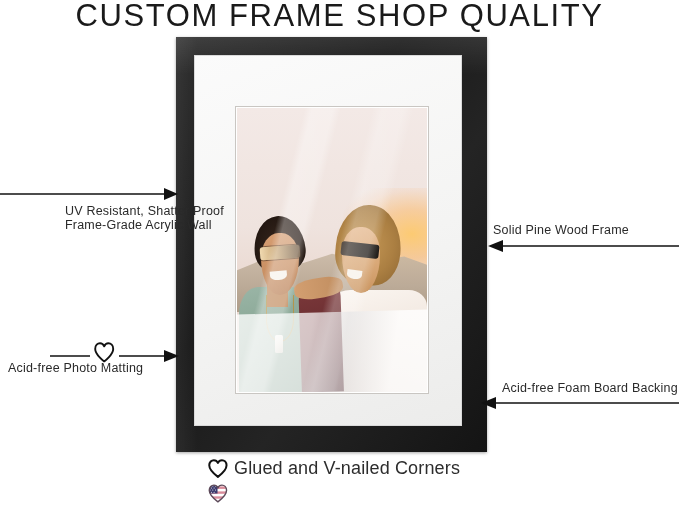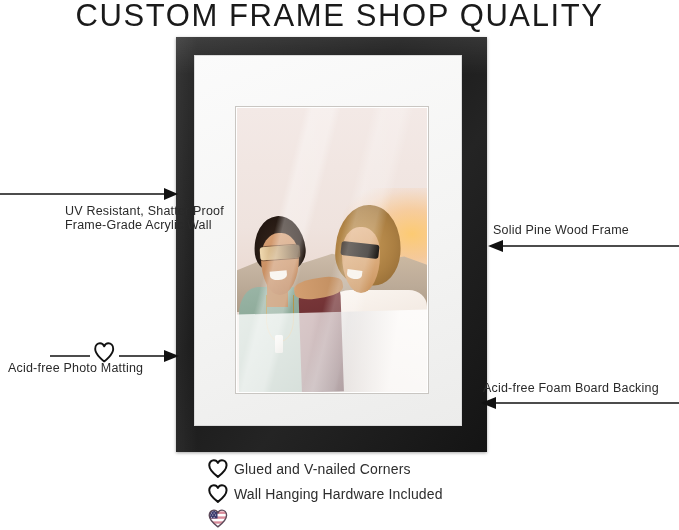--- a/index.html
+++ b/index.html
@@ -313,21 +313,21 @@
   }
   .bullet .b-icon {
     width: 26px;
     height: 22px;
     flex: 0 0 26px;
     display: flex;
     align-items: center;
     justify-content: flex-start;
   }
   .bullet .b-text {
-    font-size: 14px;
+    font-size: 18px;
     letter-spacing: .15px;
     color: #2d2d2d;
     white-space: nowrap;
   }
   svg { display: block; }
 </style>
 </head>
 <body>
 
 <div id="title">CUSTOM FRAME SHOP QUALITY</div>
@@ -384,45 +384,37 @@
   <polygon points="114,10 129,16 114,22" fill="#111"></polygon>
 </svg>
 <div class="anno anno-left" style="left:8px; top:361px;text-align:center;">Acid-free Photo Matting</div>
 
 <div class="anno anno-right" style="left:493px; top:223px;">Solid Pine Wood Frame</div>
 <svg class="rule" style="left:487px; top:238px;" width="192" height="16">
   <line x1="14" y1="8" x2="192" y2="8" stroke="#111" stroke-width="1.4"></line>
   <polygon points="16,2 1,8 16,14" fill="#111"></polygon>
 </svg>
 
-<div class="anno anno-right" style="left:483px; top:381px;">Acid-free Foam Board Backing</div>
+<div class="anno anno-right" style="left:502px; top:381px;">Acid-free Foam Board Backing</div>
 <svg class="rule" style="left:480px; top:395px;" width="199" height="16">
   <line x1="14" y1="8" x2="199" y2="8" stroke="#111" stroke-width="1.4"></line>
   <polygon points="16,2 1,8 16,14" fill="#111"></polygon>
 </svg>
 
 <div id="bullets">
 
   <div class="bullet">
     <span class="b-icon">
       <svg width="20" height="19" viewBox="0 0 21 20">
         <path d="M10.4 18.8 C10.4 18.8 1.3 12.2 1.3 6.7 C1.3 3.2 3.7 1.2 6.1 1.2 C8.1 1.2 9.7 2.5 10.4 4.2 C11.1 2.5 12.7 1.2 14.7 1.2 C17.1 1.2 19.5 3.2 19.5 6.7 C19.5 12.2 10.4 18.8 10.4 18.8 Z" fill="none" stroke="#111" stroke-width="2.1" stroke-linejoin="round"></path>
       </svg>
     </span>
     <span class="b-text">Glued and V-nailed Corners</span>
   </div>
 
-  <div class="bullet">
-    <span class="b-icon">
-      <svg width="20" height="19" viewBox="0 0 21 20">
-        <path d="M10.4 18.8 C10.4 18.8 1.3 12.2 1.3 6.7 C1.3 3.2 3.7 1.2 6.1 1.2 C8.1 1.2 9.7 2.5 10.4 4.2 C11.1 2.5 12.7 1.2 14.7 1.2 C17.1 1.2 19.5 3.2 19.5 6.7 C19.5 12.2 10.4 18.8 10.4 18.8 Z" fill="none" stroke="#111" stroke-width="2.1" stroke-linejoin="round"></path>
-      </svg>
-    </span>
-    <span class="b-text">Wall Hanging Hardware Included</span>
-  </div>
 
   <div class="bullet">
     <span class="b-icon">
       <svg width="20" height="19" viewBox="0 0 21 20">
         <defs>
           <clipPath id="heartClip">
             <path d="M10.4 18.8 C10.4 18.8 1.3 12.2 1.3 6.7 C1.3 3.2 3.7 1.2 6.1 1.2 C8.1 1.2 9.7 2.5 10.4 4.2 C11.1 2.5 12.7 1.2 14.7 1.2 C17.1 1.2 19.5 3.2 19.5 6.7 C19.5 12.2 10.4 18.8 10.4 18.8 Z"></path>
           </clipPath>
         </defs>
         <g clip-path="url(#heartClip)">

